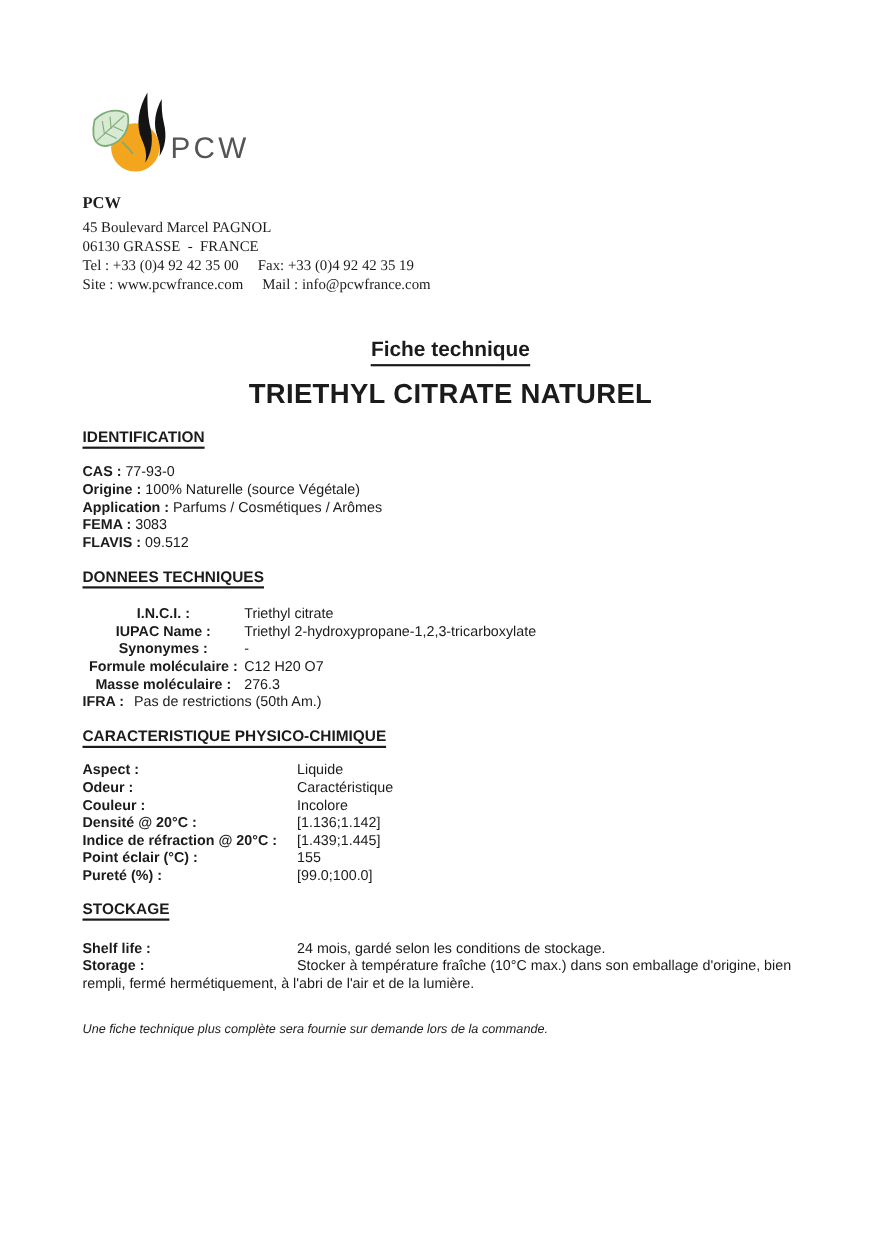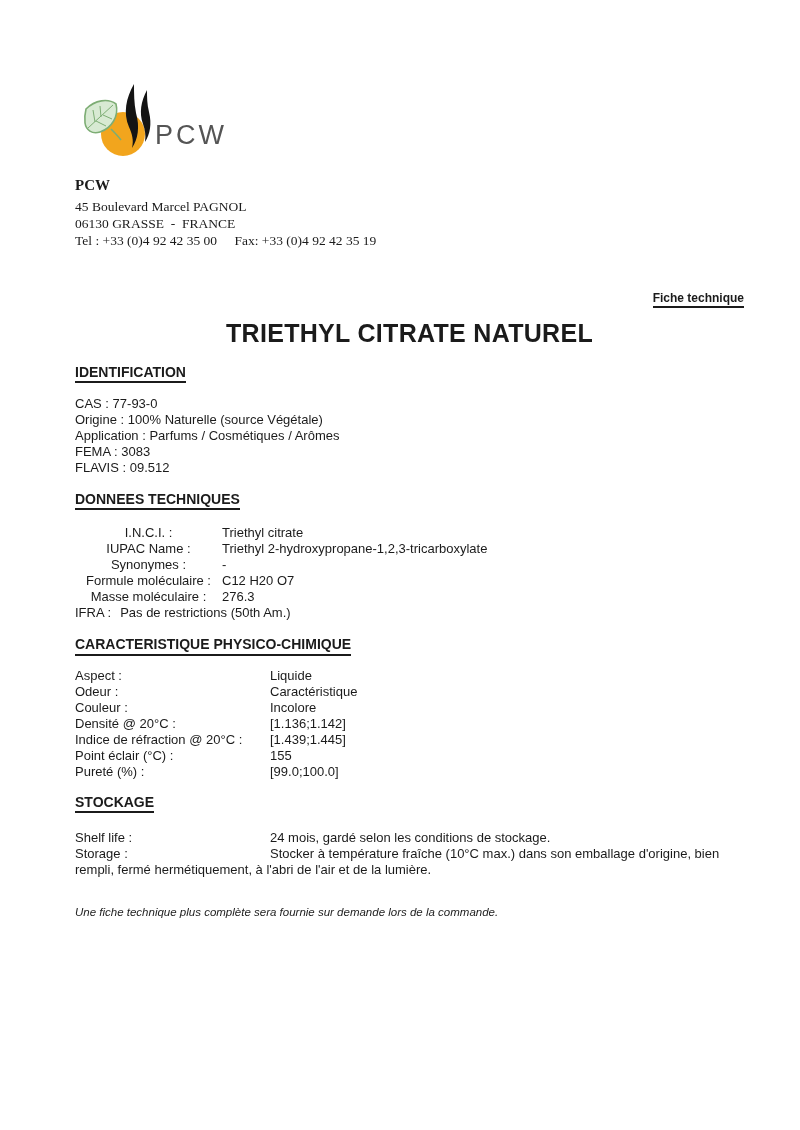--- a/index.html
+++ b/index.html
@@ -10,28 +10,28 @@
     padding:0 56px 0 75px; overflow:hidden;
   }
   .letterhead { padding-top:82px; }
   .logo-wrap { height:95px; }
   .serif { font-family:"Liberation Serif", serif; font-size:13.5px; line-height:16.5px; }
   .company-name { font-family:"Liberation Serif", serif; font-weight:bold; font-size:15px; margin:0 0 5px 0; }
   .pre { white-space:pre-wrap; }
   .contact-line { margin-top:1px; }
   .gap-left { margin-left:14px; }
 
-  .doc-type { text-align:right; margin-top:41px; font-size:12px; font-weight:bold;text-decoration:underline; }
+  .doc-type { text-align:center; margin-top:41px; font-size:19px; font-weight:bold;text-decoration:underline; }
   .u { border-bottom:2px solid currentColor; padding-bottom:1px; display:inline-block; line-height:1.15; }
   .product-title { text-align:center; font-size:25px; font-weight:bold; letter-spacing:.3px; margin-top:11px; }
 
   .section-h { font-size:14px; font-weight:bold; }
   .rows { font-size:13px; line-height:16px; }
   .row { white-space:normal; }
-  .lbl { font-weight:normal; }
+  .lbl { font-weight:bold; }
   .tab147 > .lbl { display:inline-block; min-width:147px;text-align:center; }
   .tab195 > .lbl { display:inline-block; min-width:195px; }
   .ifra-row { font-size:13px; line-height:16px; }
   .ifra-row .lbl { margin-right:9px; }
   .footnote { font-style:italic; font-size:11.5px; color:#222222; margin-top:28px; }
 </style>
 </head>
 <body>
 
 <div class="page">
@@ -59,20 +59,24 @@
       </svg>
     </div>
 
     <div class="company-name">PCW</div>
     <div class="serif">
       <div>45 Boulevard Marcel PAGNOL</div>
       <div class="pre">06130 GRASSE  -  FRANCE</div>
       <div class="contact-line">
         <span>Tel : +33 (0)4 92 42 35 00</span>
         <span class="gap-left">Fax: +33 (0)4 92 42 35 19</span>
+      </div>
+      <div class="contact-line">
+        <span>Site : www.pcwfrance.com</span>
+        <span class="gap-left">Mail : info@pcwfrance.com</span>
       </div>
     </div>
   </header>
 
   <div class="doc-type">
     <span class="u">Fiche technique</span>
   </div>
   <h1 class="product-title">TRIETHYL CITRATE NATUREL</h1>
 
   <section style="margin-top:16px;">

